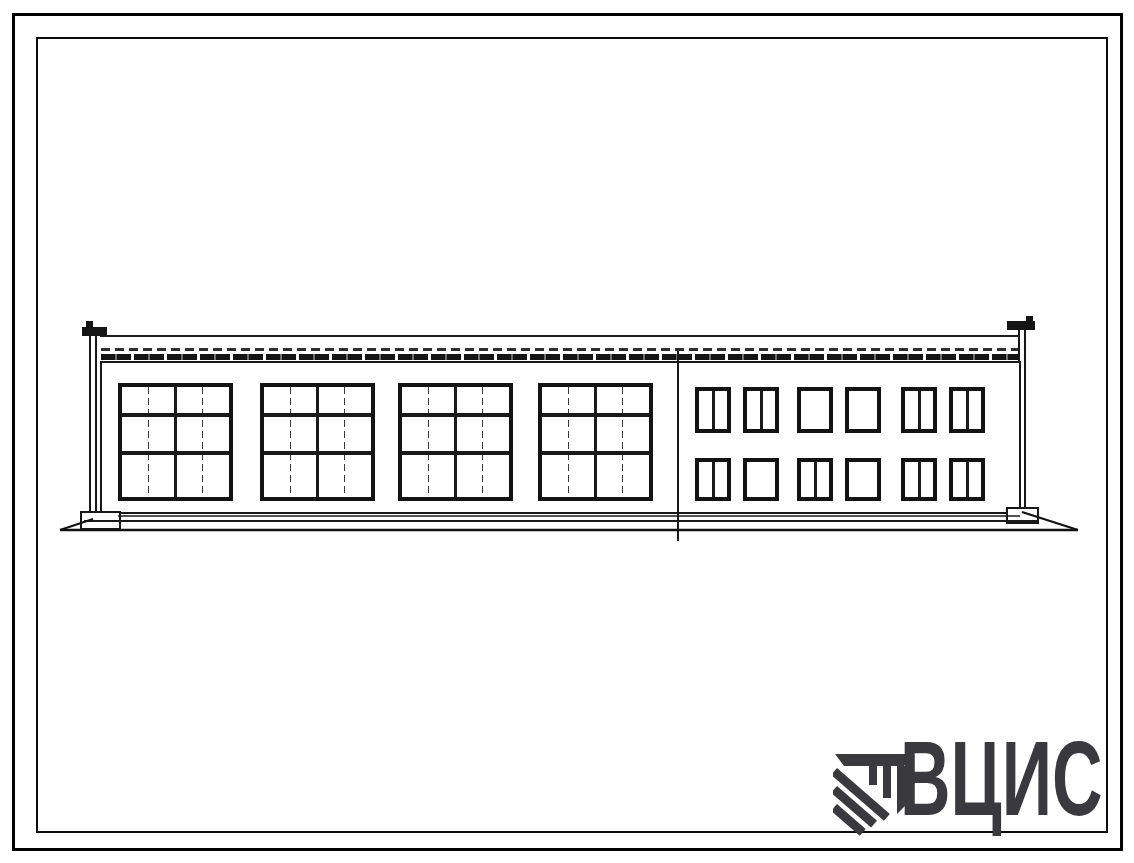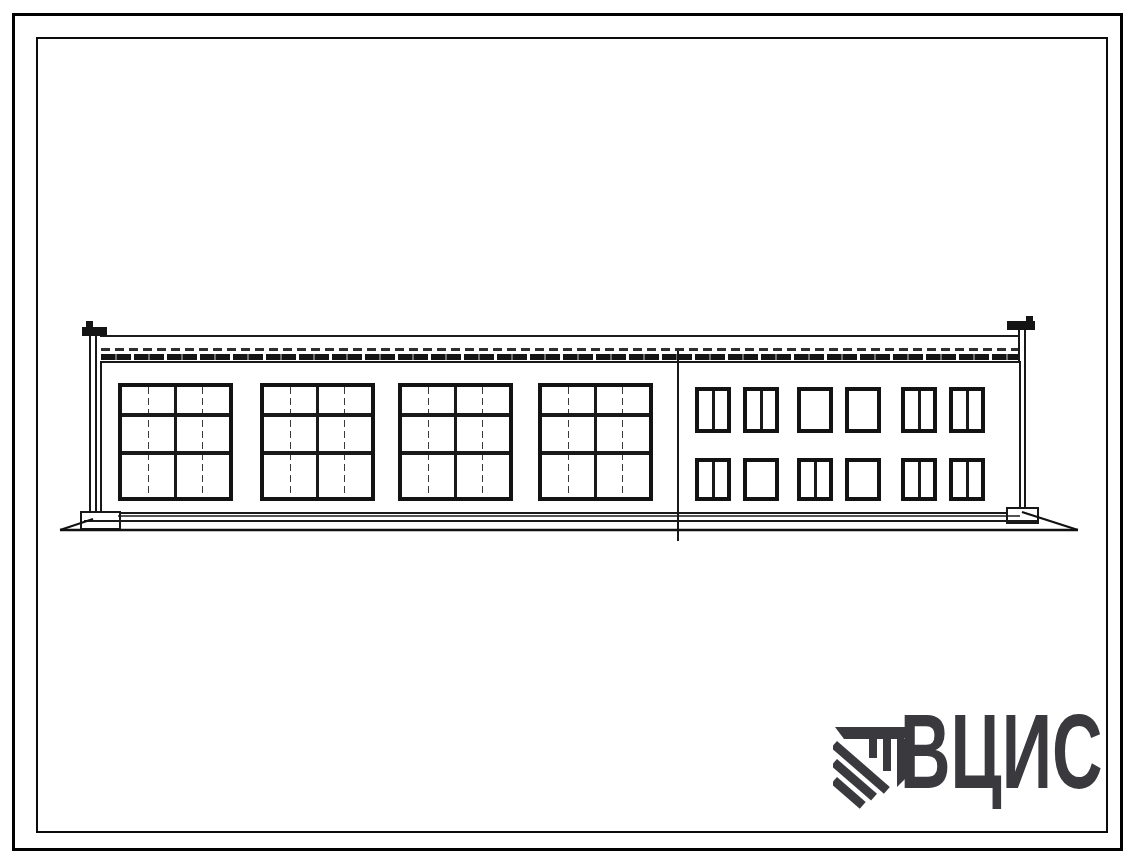--- a/index.html
+++ b/index.html
@@ -60,21 +60,21 @@
     position:absolute;top:0;bottom:0;width:1px;
     background:repeating-linear-gradient(180deg,#3a3a3a 0 7px,transparent 7px 11px);
   }
   .lw-transom{position:absolute;left:0;right:0;height:4px;background:#1a1a1a;}
   .sw{
     position:absolute;border:4px solid #131313;background:#fff;box-sizing:border-box;
   }
   .sw-mullion{position:absolute;top:0;bottom:0;width:3px;left:calc(50% - 1.5px);background:#1a1a1a;}
   .ground-svg{position:absolute;left:0;top:0;pointer-events:none;}
   
-  .logo-block{position:absolute;left:830px;top:705px;width:260px;height:115px;}
+  .logo-block{position:absolute;left:830px;top:732px;width:260px;height:115px;}
   .logo-mark{position:absolute;left:3px;top:12px;}
   .logo-text{
     position:absolute;left:70px;top:-7px;width:320px;
     font-size:106px;font-weight:900;line-height:1.0;
     letter-spacing:0px;color:#3a3a3e;
     transform:scaleX(0.66);transform-origin:left top;
     white-space:nowrap;
   }
 </style>
 </head>

